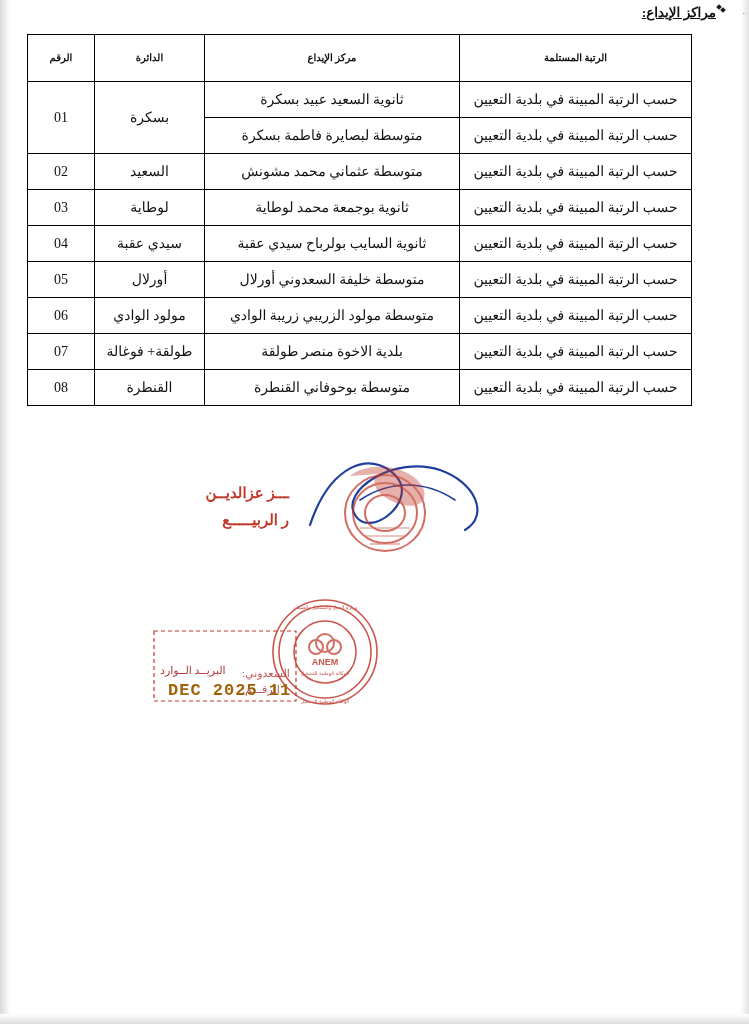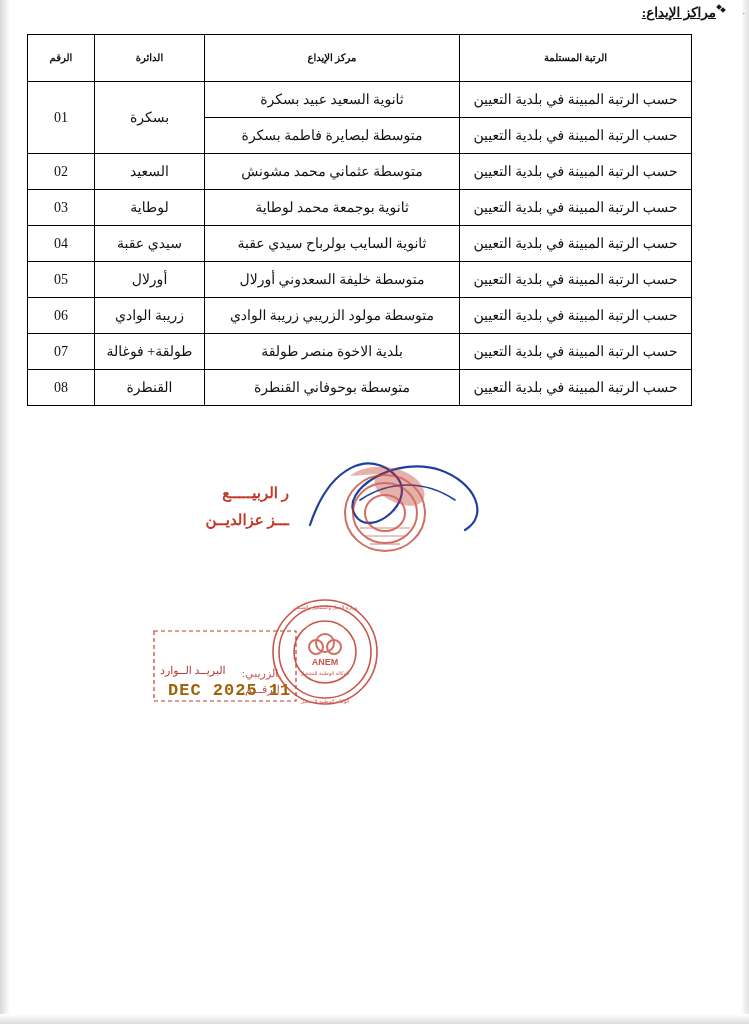--- a/index.html
+++ b/index.html
@@ -266,21 +266,21 @@
         </tr>
         <tr>
           <td class="rank-cell">حسب الرتبة المبينة في بلدية التعيين</td>
           <td class="center-cell">متوسطة خليفة السعدوني أورلال</td>
           <td class="daira-cell">أورلال</td>
           <td class="num-cell">05</td>
         </tr>
         <tr>
           <td class="rank-cell">حسب الرتبة المبينة في بلدية التعيين</td>
           <td class="center-cell">متوسطة مولود الزريبي زريبة الوادي</td>
-          <td class="daira-cell">زريبة الوادي</td>
+          <td class="daira-cell">مولود الوادي</td>
           <td class="num-cell">06</td>
         </tr>
         <tr>
           <td class="rank-cell">حسب الرتبة المبينة في بلدية التعيين</td>
           <td class="center-cell">بلدية الاخوة منصر طولقة</td>
           <td class="daira-cell">طولقة+ فوغالة</td>
           <td class="num-cell">07</td>
         </tr>
         <tr>
           <td class="rank-cell">حسب الرتبة المبينة في بلدية التعيين</td>
@@ -307,22 +307,22 @@
     </g>
     <path d="M20,18 C40,2 80,8 92,28 C100,42 88,52 70,46 C50,40 38,26 48,16" fill="#c0392b" opacity=".55"></path>
     <g stroke="#c0392b" stroke-width="1.2" opacity=".8">
       <line x1="30" y1="70" x2="80" y2="70"></line>
       <line x1="34" y1="78" x2="76" y2="78"></line>
       <line x1="40" y1="86" x2="70" y2="86"></line>
     </g>
   </svg>
 
   <div class="sig-name">
+    <div>ـــز عزالديــن</div>
     <div>ر الربيـــــع</div>
-    <div>ـــز عزالديــن</div>
   </div>
 
   <svg class="anem-stamp" viewBox="0 0 135 115">
     <g fill="none" stroke="#c0392b" stroke-width="1.6">
       <circle cx="67" cy="57" r="52"></circle>
       <circle cx="67" cy="57" r="46"></circle>
       <circle cx="67" cy="57" r="31"></circle>
     </g>
     <g fill="#c0392b" opacity=".85">
       <circle cx="67" cy="48" r="9" fill="none" stroke="#c0392b" stroke-width="2"></circle>
@@ -333,17 +333,17 @@
     <text x="67" y="80" font-size="5" text-anchor="middle" fill="#c0392b" font-family="Liberation Sans, sans-serif">الوكالة الوطنية للتشغيل</text>
     <text x="67" y="14" font-size="5" text-anchor="middle" fill="#c0392b" font-family="Liberation Sans, sans-serif">وزارة العمل والتشغيل والضمان</text>
     <text x="67" y="108" font-size="5" text-anchor="middle" fill="#c0392b" font-family="Liberation Sans, sans-serif">الوكالة الوطنية للتشغيل</text>
   </svg>
 
   <div class="date-stamp">
     <svg viewBox="0 0 150 80" width="150" height="80" style="position:absolute;left:0;top:0;">
       <rect x="4" y="6" width="142" height="70" fill="none" stroke="#c0392b" stroke-width="1.2" stroke-dasharray="4 3"></rect>
     </svg>
     <div class="postal-label">البريــد الــوارد</div>
-    <div class="line" style="position:absolute;left:92px;top:40px;">الزريبي:</div>
+    <div class="line" style="position:absolute;left:92px;top:40px;">السعدوني:</div>
     <div class="line" style="position:absolute;left:92px;top:56px;">الرقـــم:</div>
     <div class="datebox">11 DEC 2025</div>
   </div>
 </div>
 
 </body></html>

